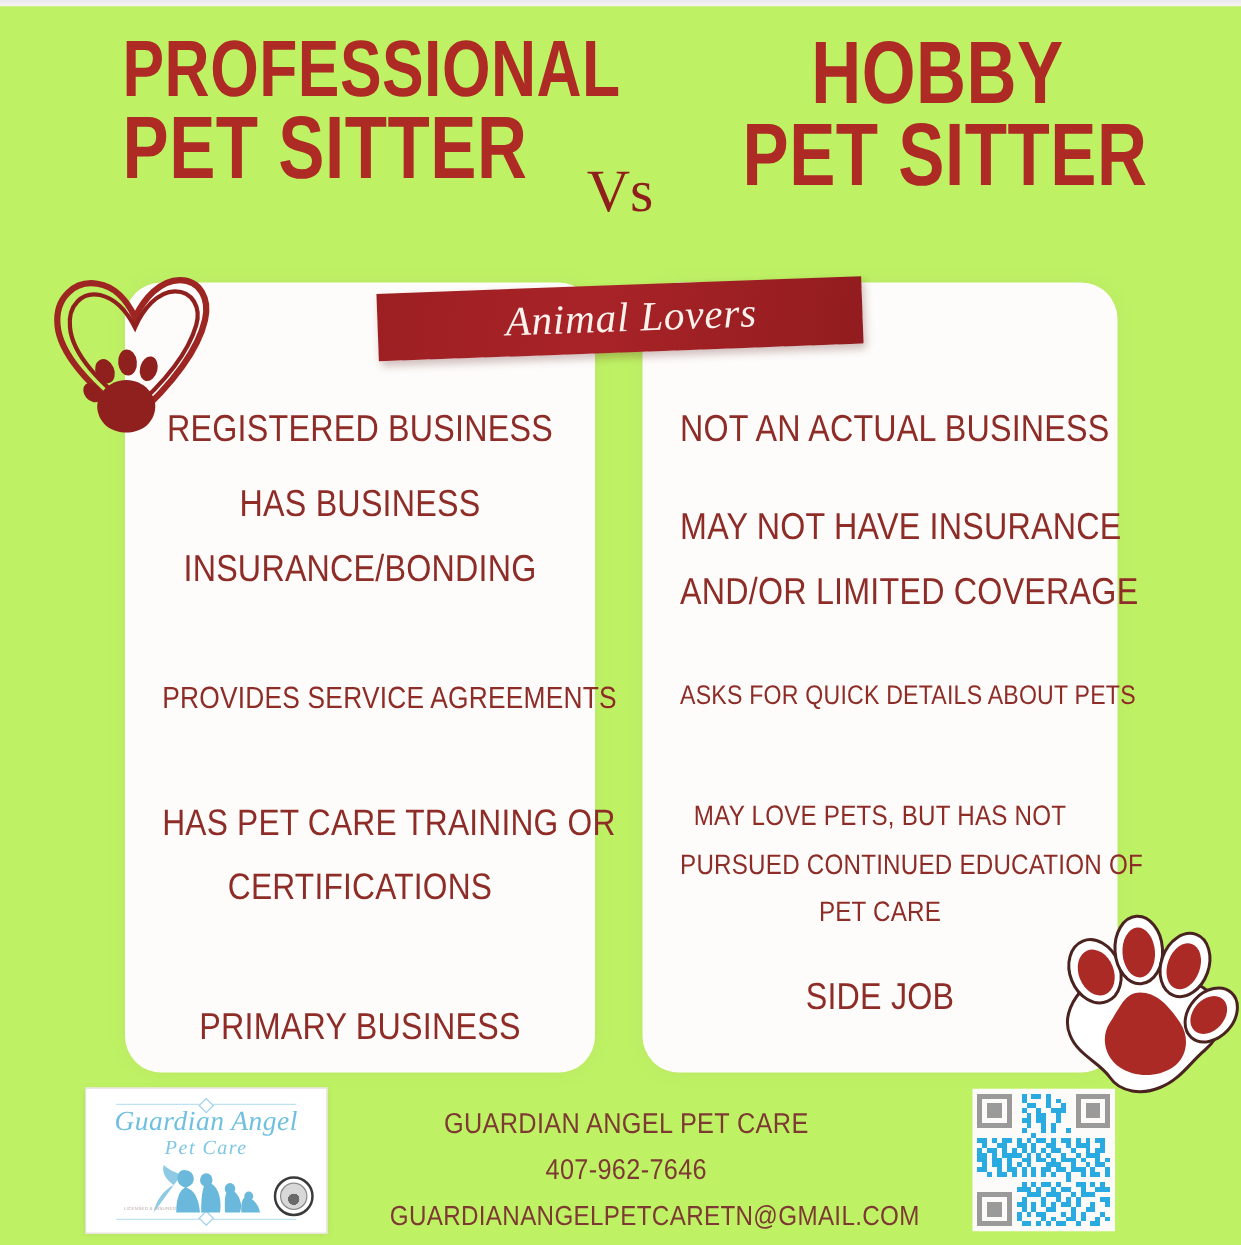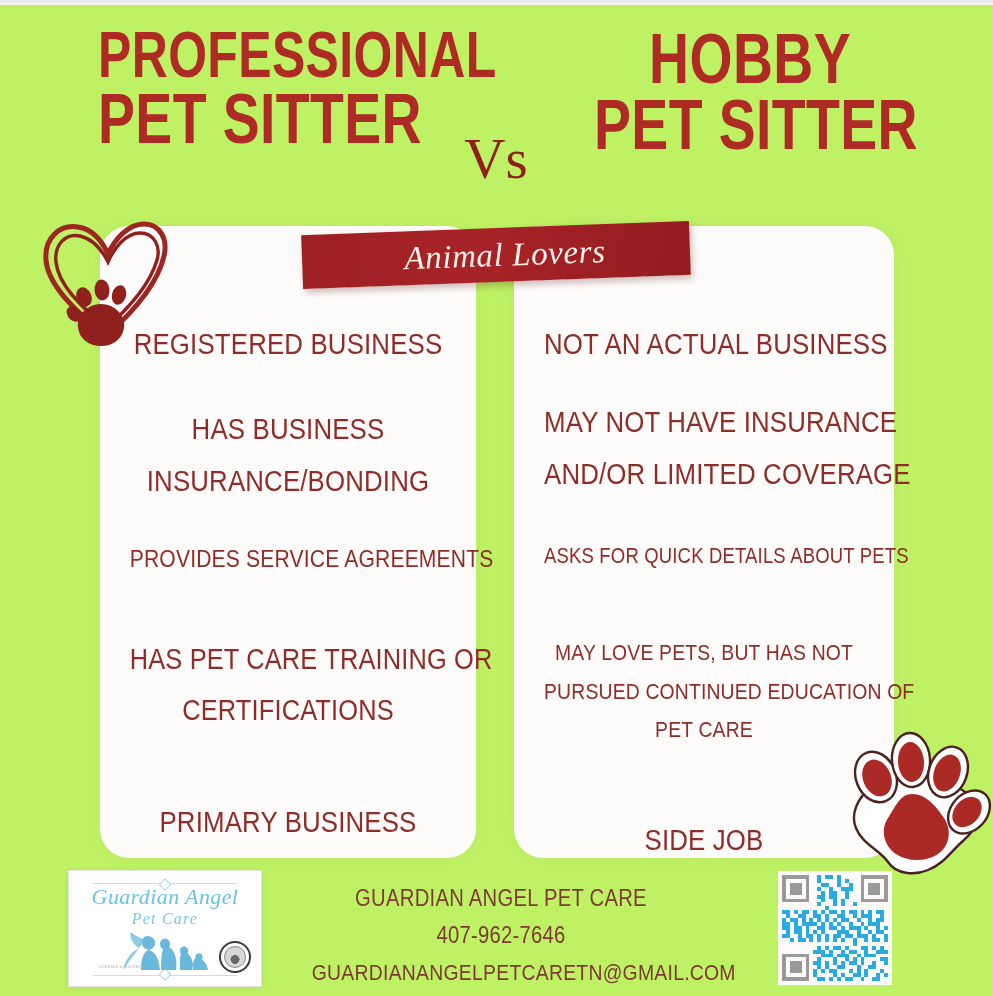--- a/index.html
+++ b/index.html
@@ -52,21 +52,21 @@
     transform-origin: center top;
     white-space: nowrap;
   }
   .vs {
     position: absolute;
     left: 456px;
     top: 126px;
     width: 80px;
     text-align: center;
     font-family: "Liberation Serif", "DejaVu Serif", serif;
-    font-size: 57px;
+    font-size: 48px;
     color: #8e1f1c;
     font-weight: 400;
   }
 
   
   .panel {
     position: absolute;
     top: 226px;
     background: #fdfcfa;
     box-shadow: 0 0 14px rgba(160,140,130,0.10);
@@ -284,21 +284,21 @@
   <div class="title-block title-right">
     <span class="title-line">HOBBY</span>
     <span class="title-line">PET SITTER</span>
   </div>
 
   <div class="panel panel-left">
     <ul class="panel-list" id="list-left">
         <li class="panel-item" style="top: 92px;">
           <span>REGISTERED BUSINESS</span>
         </li>
-        <li class="panel-item" style="top: 177px;">
+        <li class="panel-item" style="top: 152px;">
           <span>HAS BUSINESS</span>
           <span>INSURANCE/BONDING</span>
         </li>
         <li class="panel-item" style="top: 312px; font-size: 24.5px;">
           <span>PROVIDES SERVICE AGREEMENTS</span>
         </li>
         <li class="panel-item" style="top: 408px; font-size: 29.5px;">
           <span>HAS PET CARE TRAINING OR</span>
           <span>CERTIFICATIONS</span>
         </li>
@@ -318,21 +318,21 @@
           <span>AND/OR LIMITED COVERAGE</span>
         </li>
         <li class="panel-item" style="top: 312px; font-size: 21.5px;">
           <span>ASKS FOR QUICK DETAILS ABOUT PETS</span>
         </li>
         <li class="panel-item" style="top: 408px; font-size: 22.5px;">
           <span>MAY LOVE PETS, BUT HAS NOT</span>
           <span>PURSUED CONTINUED EDUCATION OF</span>
           <span>PET CARE</span>
         </li>
-        <li class="panel-item" style="top: 588px;">
+        <li class="panel-item" style="top: 546px;">
           <span>SIDE JOB</span>
         </li>
       </ul>
   </div>
 
   <div class="ribbon">
     <div class="ribbon-text">Animal Lovers</div>
   </div>
 
   <div class="heart-deco">

